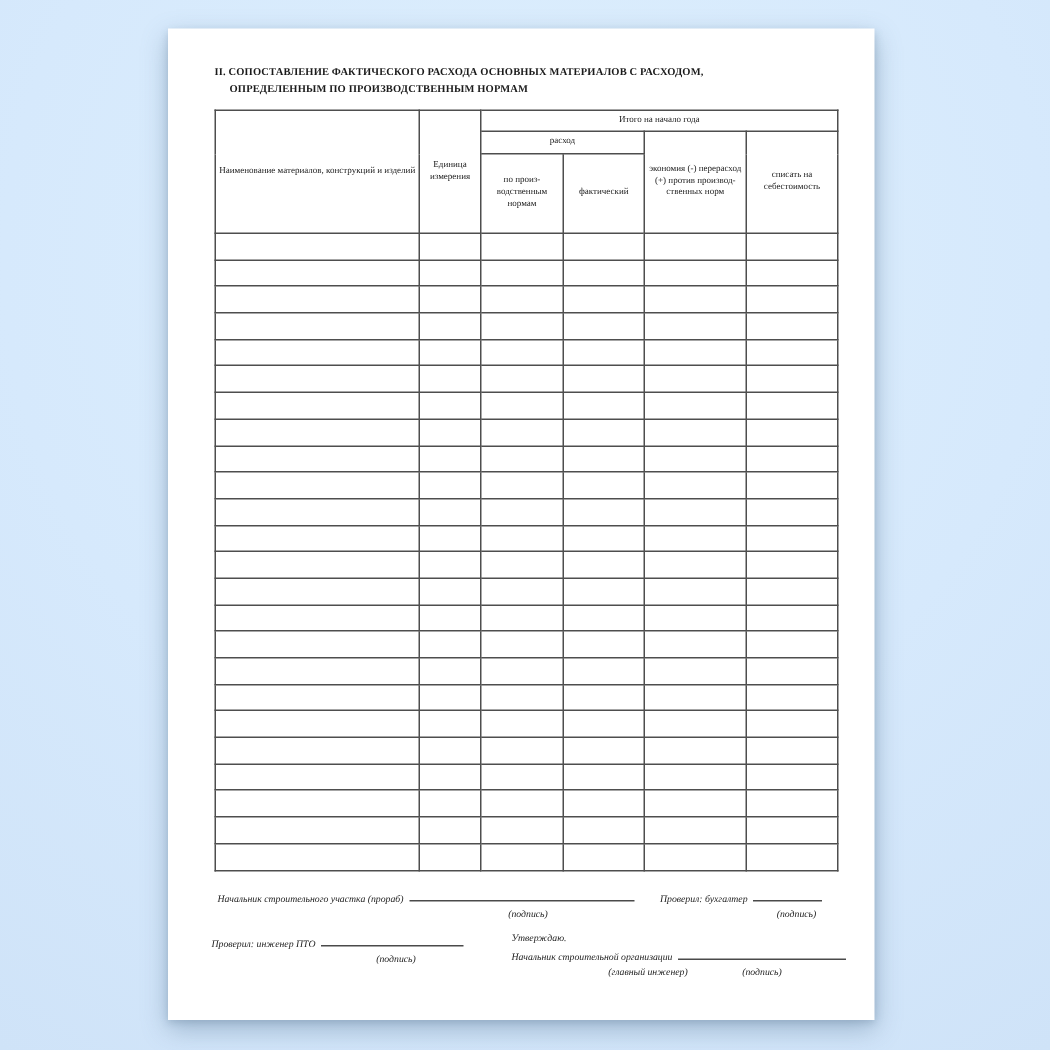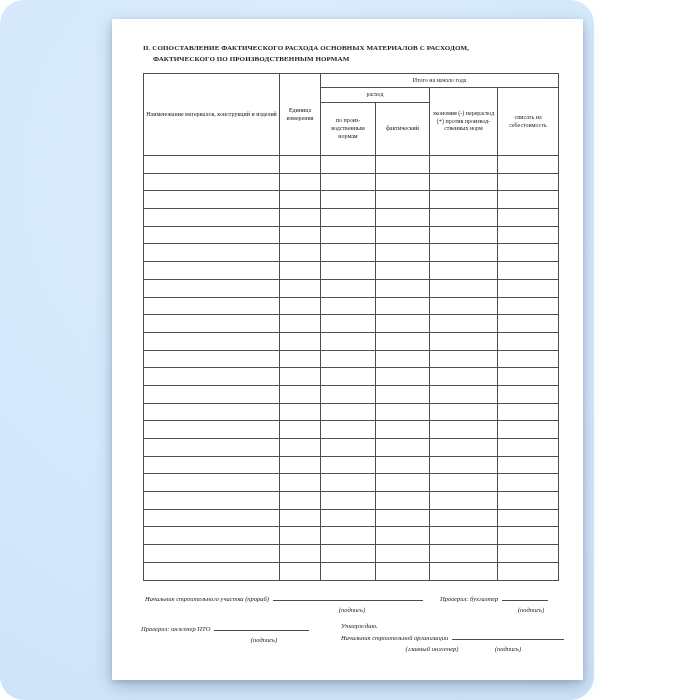--- a/index.html
+++ b/index.html
@@ -5,24 +5,23 @@
   html, body {
     margin: 0;
     padding: 0;
     width: 700px;
     height: 700px;
     overflow: hidden;
     font-family: "Liberation Serif", "DejaVu Serif", serif;
   }
   .stage {
     position: relative;
-    width: 594px;
+    width: 700px;
     height: 700px;
     background: radial-gradient(circle at 50% 25%, #ddeffd 0%, #d6e9fc 55%, #cfe3f8 100%);
-    border-radius: 24px;
   }
   .sheet {
     position: absolute;
     left: 112px;
     top: 19px;
     width: 471px;
     height: 661px;
     background: #ffffff;
     box-shadow: 0 6px 16px rgba(96,125,153,0.45), 0 2px 5px rgba(96,125,153,0.30);
     color: #1b1b1b;
@@ -94,21 +93,21 @@
   .w112 { width: 112px; }
 </style>
 </head>
 <body>
 
 <div class="stage">
   <div class="sheet">
 
     <div class="doc-title">
       <div class="l1">II. СОПОСТАВЛЕНИЕ ФАКТИЧЕСКОГО РАСХОДА ОСНОВНЫХ МАТЕРИАЛОВ С РАСХОДОМ,</div>
-      <div class="l2">ФАКТИЧЕСКОГО ПО ПРОИЗВОДСТВЕННЫМ НОРМАМ</div>
+      <div class="l2">ОПРЕДЕЛЕННЫМ ПО ПРОИЗВОДСТВЕННЫМ НОРМАМ</div>
     </div>
 
     <table class="main-table">
       <colgroup>
         <col style="width:136px">
         <col style="width:41px">
         <col style="width:55px">
         <col style="width:54px">
         <col style="width:68px">
         <col style="width:61px">

